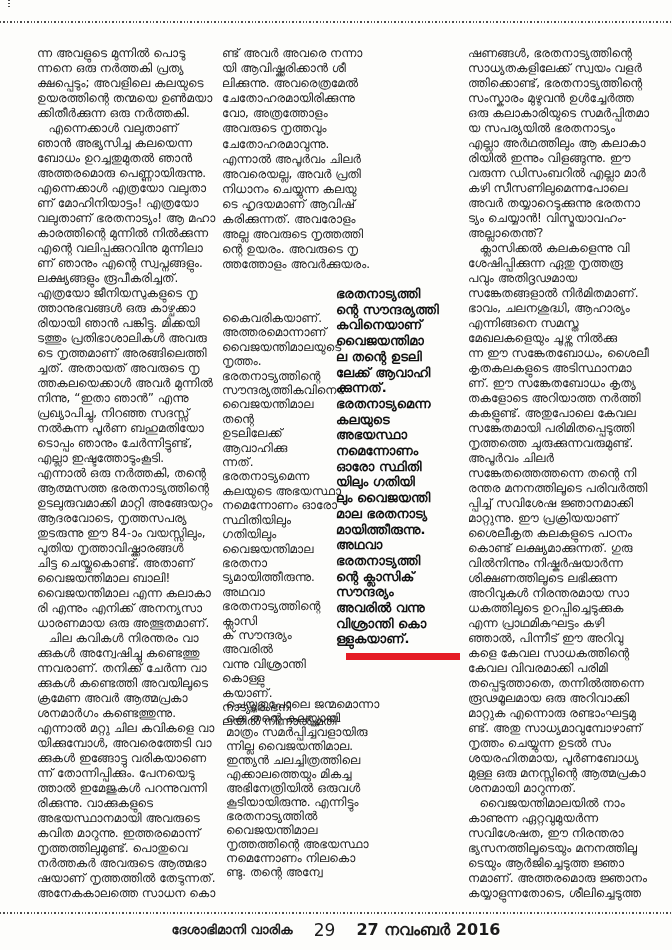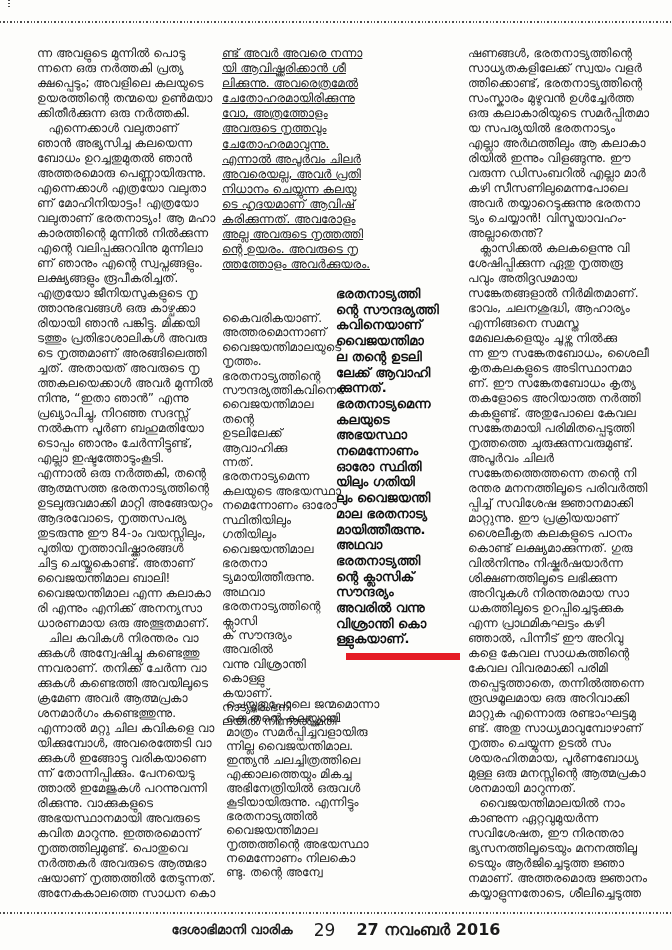--- a/index.html
+++ b/index.html
@@ -20,21 +20,21 @@
   .col{
     position:absolute;
     font-size:12px;
     white-space:pre-wrap;
     overflow:hidden;
     text-align:left;
     letter-spacing:0;
     word-break:keep-all;
   }
   .col-left   {left:30px;  top:46px;  width:190px; height:862px; line-height:15px;margin-left:7px;}
-  .col-midtop {left:222px; top:46px;  width:192px; height:230px; line-height:15.1px;text-decoration:underline;}
+  .col-midtop {left:222px; top:46px;  width:192px; height:230px; line-height:15.1px;}
   .col-midnar {left:222px; top:279px; width:122px; height:420px; line-height:14.4px;margin-top:32px;}
   .col-midbot {left:226px; top:697px; width:192px; height:206px; line-height:14px;}
   .col-right  {left:468px; top:46px;  width:192px; height:862px; line-height:15px;}
   .pull-quote{
     position:absolute;left:336px;top:286px;width:118px;height:364px;
     font-size:13px;font-weight:bold;line-height:15.7px;
     white-space:pre-wrap;overflow:hidden;color:#111;
   }
   .quote-bar{
     position:absolute;left:346px;top:653px;width:114px;height:7px;

